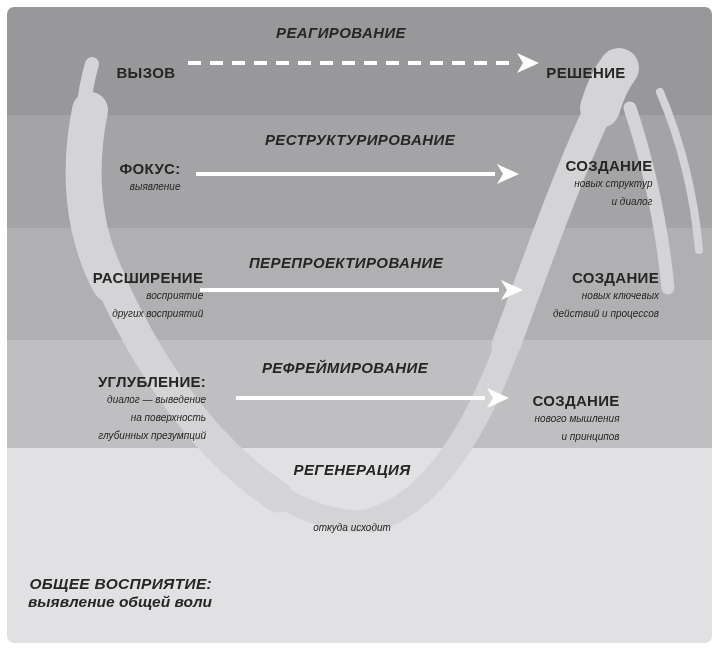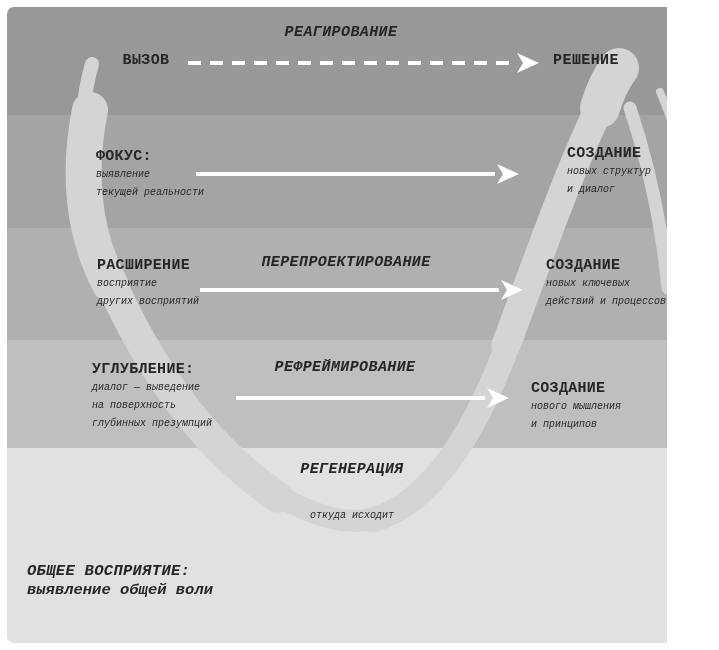--- a/index.html
+++ b/index.html
@@ -1,38 +1,38 @@
 <!DOCTYPE html>
 <html><head>
 <meta charset="utf-8">
 <style>
   html,body{margin:0;padding:0;background:#fff;}
   .page{
-    position:relative;width:667px;height:650px;background:#ffffff;
-    font-family:Liberation Mono, monospace;overflow:hidden;
+    position:relative;width:719px;height:650px;background:#ffffff;
+    font-family:Liberation Sans, sans-serif;overflow:hidden;
   }
   .panel{
     position:absolute;left:7px;top:7px;width:705px;height:636px;
     border-radius:7px;overflow:hidden;z-index:0;
   }
   .band{position:absolute;left:0;width:100%;}
   .band-1{top:0;height:108px;}
   .band-2{top:108px;height:113px;}
   .band-3{top:221px;height:112px;}
   .band-4{top:333px;height:108px;}
   .band-5{top:441px;height:195px;}
   .watermark{position:absolute;left:0;top:0;z-index:2;}
   .hdr{
     position:absolute;transform:translateX(-50%);z-index:3;
     font-style:italic;font-weight:700;font-size:15px;letter-spacing:.4px;
     white-space:nowrap;
   }
   .block{
-    position:absolute;transform:translateX(-50%);text-align:left;
-    z-index:3;white-space:nowrap;
+    position:absolute;transform:translateX(-50%);text-align:right;
+    z-index:3;white-space:nowrap;margin-top:12px;
   }
   .cap{font-weight:700;font-size:15px;letter-spacing:.4px;line-height:16px;}
   .block .title{font-weight:700;font-size:15px;letter-spacing:.3px;line-height:19px;}
   .block .line{font-style:italic;font-size:10px;line-height:18px;}
   .bottom-bold .title{font-style:italic;font-size:15.5px;}
   .bottom-bold .line{font-weight:700;font-size:15.5px;}
   .arrow{position:absolute;z-index:3;}
 </style>
 </head>
 <body>
@@ -64,24 +64,24 @@
   <div class="hdr" style="left:341px;top:24px">РЕАГИРОВАНИЕ</div>
   <div class="block cap" style="left:146px;top:53px">ВЫЗОВ</div>
   <svg class="arrow" style="left:183px;top:50px" width="365" height="26">
     <g style="color: rgb(255, 255, 255);">
       <line x1="5" y1="13" x2="330" y2="13" stroke="currentColor" stroke-width="4" stroke-dasharray="13 9"></line>
       <path d="M334,3 L356,13 L334,23 L340,13 Z" fill="currentColor"></path>
     </g>
   </svg>
   <div class="block cap" style="left:586px;top:53px">РЕШЕНИЕ</div>
 
+  <div class="hdr" style="left:360px;top:131px">РЕСТРУКТУРИРОВАНИЕ</div>
   <div class="block" style="left:150px;top:147px">
     <div class="title">ФОКУС:</div>
     <div class="line">выявление</div>
-    <div class="line">текущей реальности</div>
   </div>
   <svg class="arrow" style="left:193px;top:161px" width="340" height="26">
     <g style="color: rgb(255, 255, 255);">
       <line x1="3" y1="13" x2="302" y2="13" stroke="currentColor" stroke-width="4"></line>
       <path d="M304,3 L326,13 L304,23 L310,13 Z" fill="currentColor"></path>
     </g>
   </svg>
   <div class="block" style="left:609px;top:144px">
     <div class="title">СОЗДАНИЕ</div>
     <div class="line">новых структур</div>

